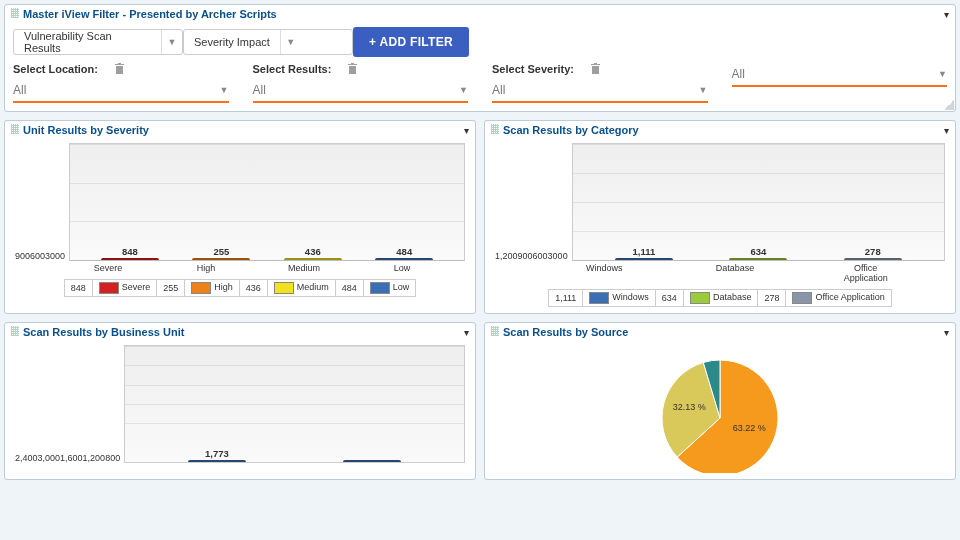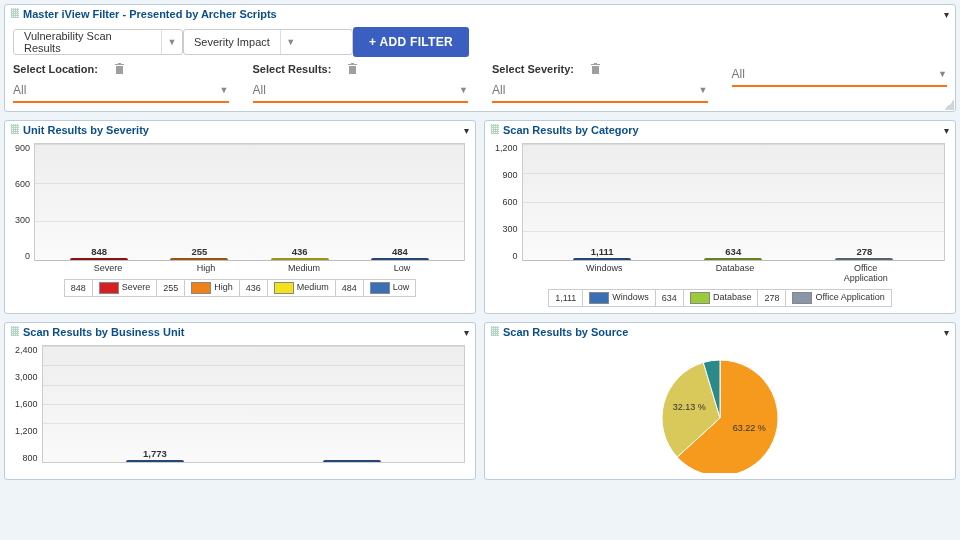--- a/index.html
+++ b/index.html
@@ -18,21 +18,21 @@
 .filter-grid{display:grid;grid-template-columns:repeat(4,1fr);gap:18px 24px}
 .fcell .flabel{font-weight:bold;font-size:11px;margin-bottom:4px;display:flex;align-items:center;gap:16px}
 .trash{width:11px;height:12px;display:inline-block;background:linear-gradient(#888,#888) 2px 3px/7px 8px no-repeat,linear-gradient(#888,#888) 1px 1px/9px 1px no-repeat,linear-gradient(#888,#888) 4px 0/3px 1px no-repeat;border-radius:1px;opacity:.8}
 .fselect{border:none;border-bottom:2px solid #f97316;height:22px;display:flex;justify-content:space-between;align-items:center;color:#777;font-size:12px}
 .fselect .dd{font-size:9px;color:#888}
 .resize{position:absolute;right:1px;bottom:1px;width:10px;height:10px;background:linear-gradient(135deg,transparent 50%,#aaa 50%);opacity:.5}
 .dash-row{display:flex}
 .dash-row>.panel{flex:1}
 .chart-area{padding:4px 10px 6px 10px}
 .plot-wrap{display:flex;height:118px}
-.yaxis{display:flex;flex-direction:column;justify-content:space-between;align-items:flex-end;padding-right:4px;font-size:9px;color:#333}
+.yaxis{display:flex;flex-direction:row;justify-content:space-between;align-items:flex-end;padding-right:4px;font-size:9px;color:#333}
 .plot{flex:1;border:1px solid #ccc;position:relative;background:linear-gradient(#eee,#fafafa)}
 .gridlines{position:absolute;inset:0}
 .gl{position:absolute;left:0;right:0;border-top:1px solid rgba(0,0,0,.08)}
 .bars{position:absolute;inset:0;display:flex;justify-content:space-around;align-items:flex-end;padding:0 14px}
 .barcol{display:flex;flex-direction:column;align-items:center;width:60px}
 .bar{width:56px;border:1px solid rgba(0,0,0,.35);border-radius:3px 3px 0 0;position:relative;background:linear-gradient(90deg,rgba(255,255,255,.55),rgba(255,255,255,0) 30%,rgba(0,0,0,.18))}
 .bar .val{position:absolute;top:-13px;left:50%;transform:translateX(-50%);font-size:9.5px;font-weight:bold;color:#333}
 .xlabels{display:flex;justify-content:space-around;padding:2px 14px 0 44px;font-size:9px;color:#333}
 .legend{margin-top:6px;display:flex;justify-content:center}
 .legend table{border-collapse:collapse}

